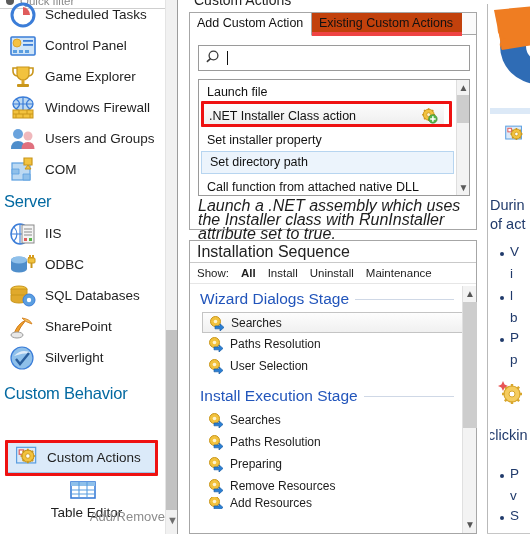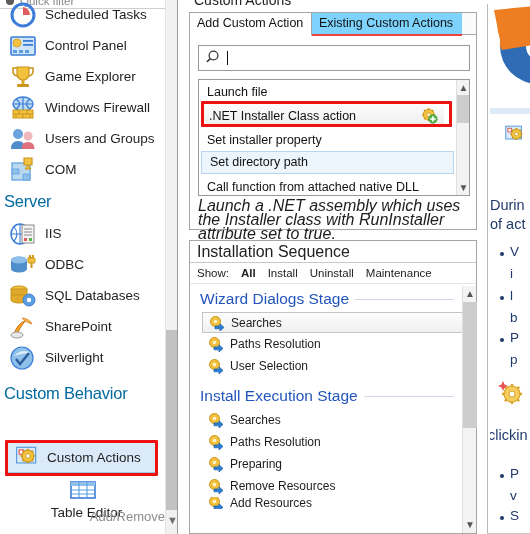--- a/index.html
+++ b/index.html
@@ -86,22 +86,22 @@
   #tabpanel {
     position: absolute; left: 3px; top: 12px; width: 288px; height: 218px;
     border: 1px solid #a6a6a6; background: #ffffff;
   }
   #tabstrip {
     position: absolute; left: 0; top: 0; height: 22px; width: 100%;
     border-bottom: 1px solid #a6a6a6; background: #fafafa;
   }
   .tab {
     position: absolute; top: 0; height: 23px; line-height: 21px; padding: 0 7px;
-    font-size: 12.5px; color: #111; background: #7dd3fc;
-    border-right: 1px solid #a6a6a6; border-bottom: 2px solid #ef4444;
+    font-size: 12.5px; color: #111; background: #c2410c;
+    border-right: 1px solid #a6a6a6; border-bottom: 4px solid #ef4444;
   }
   .tab.active {
     background: #ffffff; border-bottom: 1px solid #ffffff; z-index: 2;
   }
   #search-box {
     position: absolute; left: 8px; top: 32px; width: 272px; height: 26px;
     border: 1px solid #9a9a9a; background: #fff; display: flex; align-items: center;
   }
   #search-box .mag { margin-left: 6px; }
   #search-caret {

